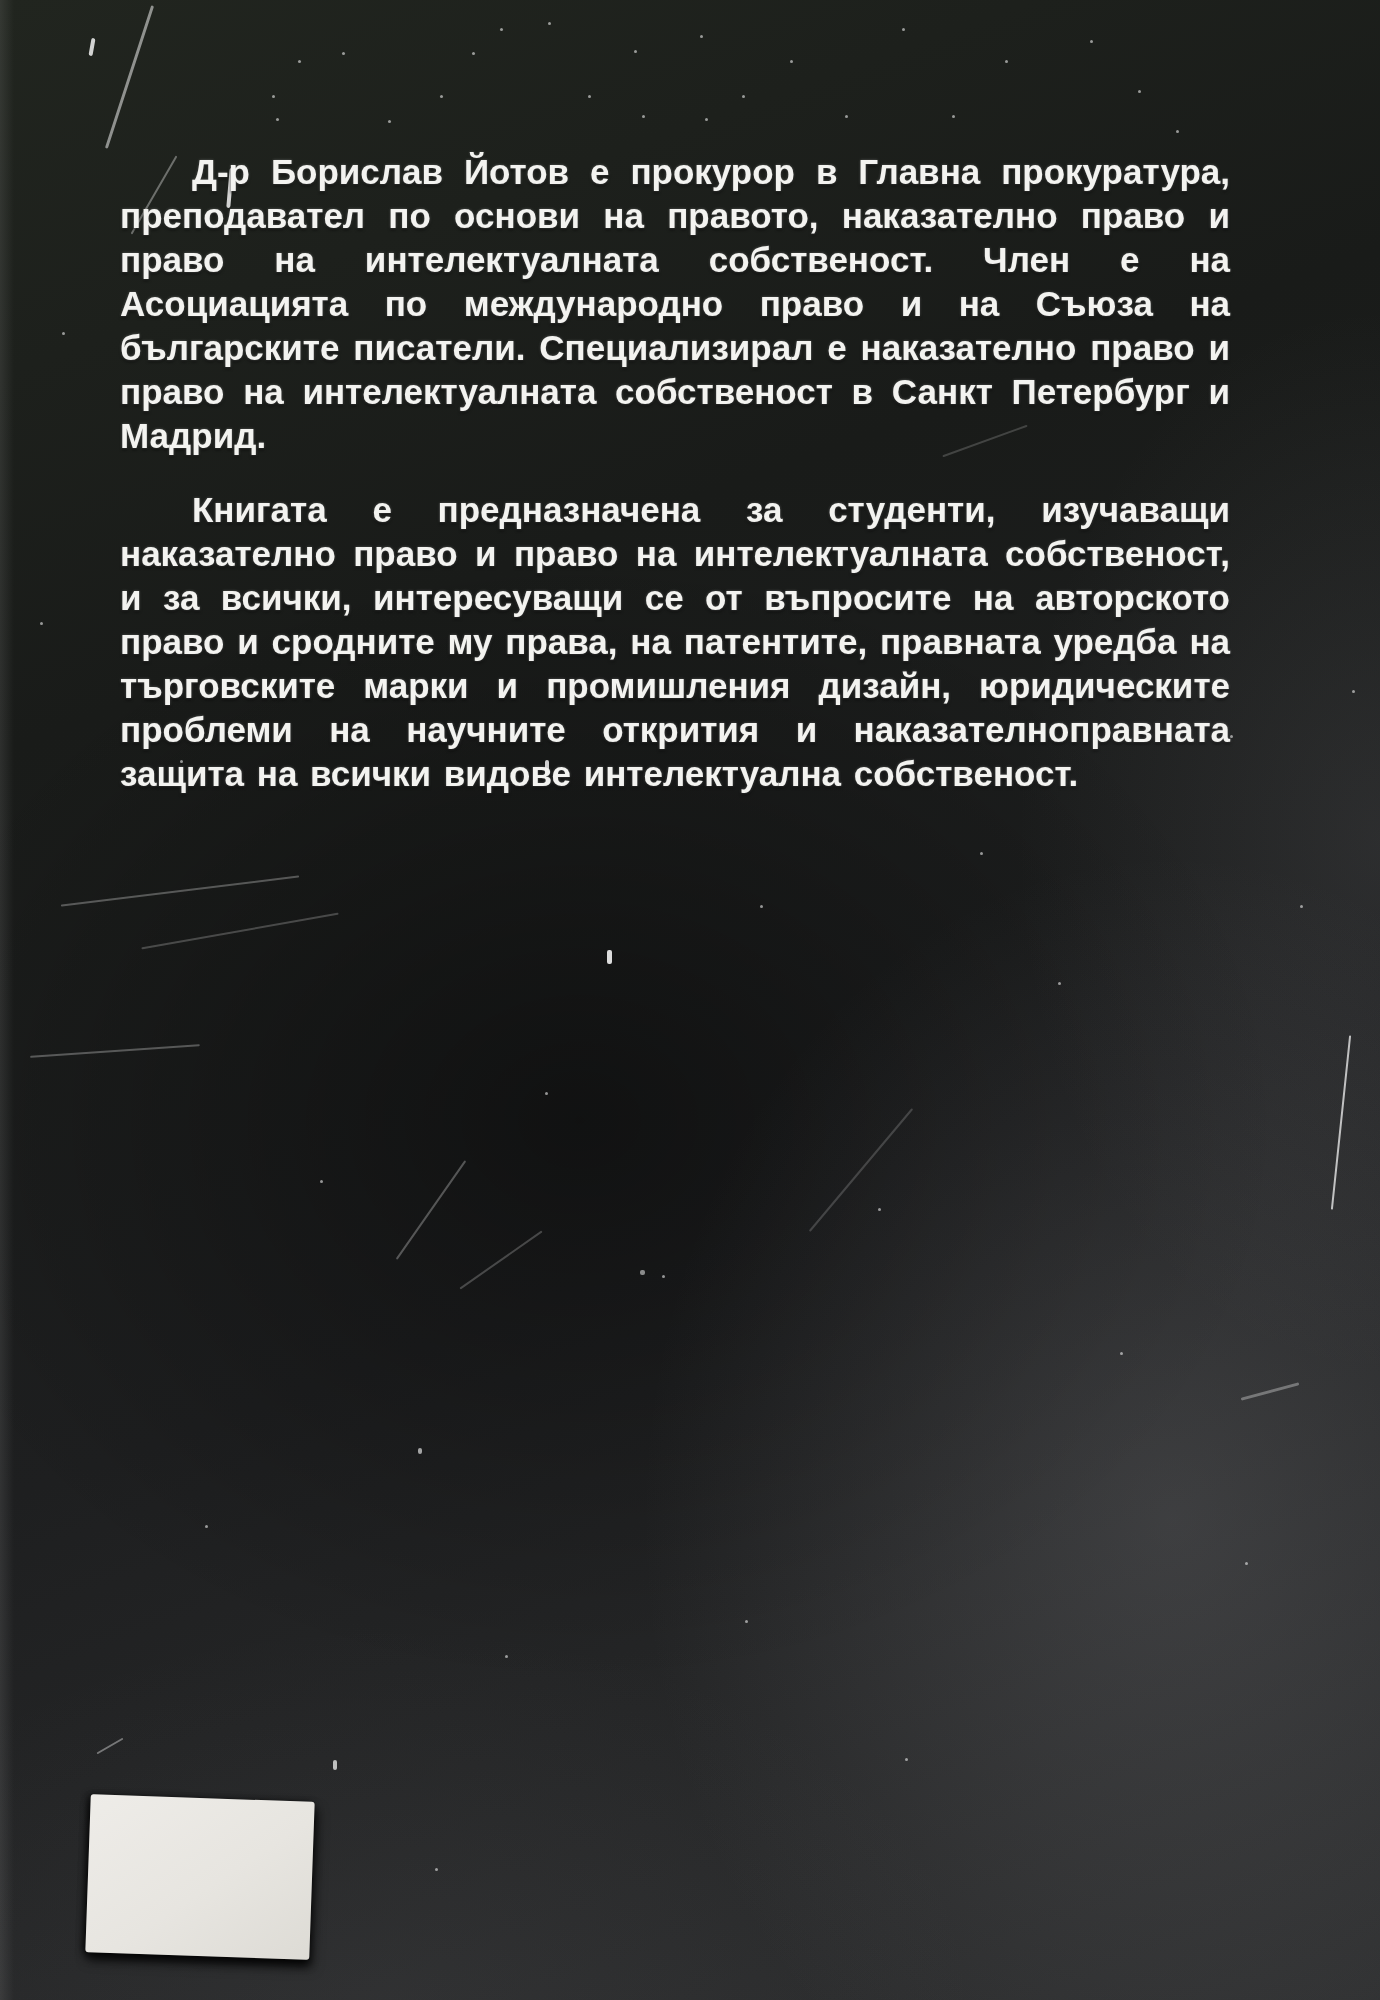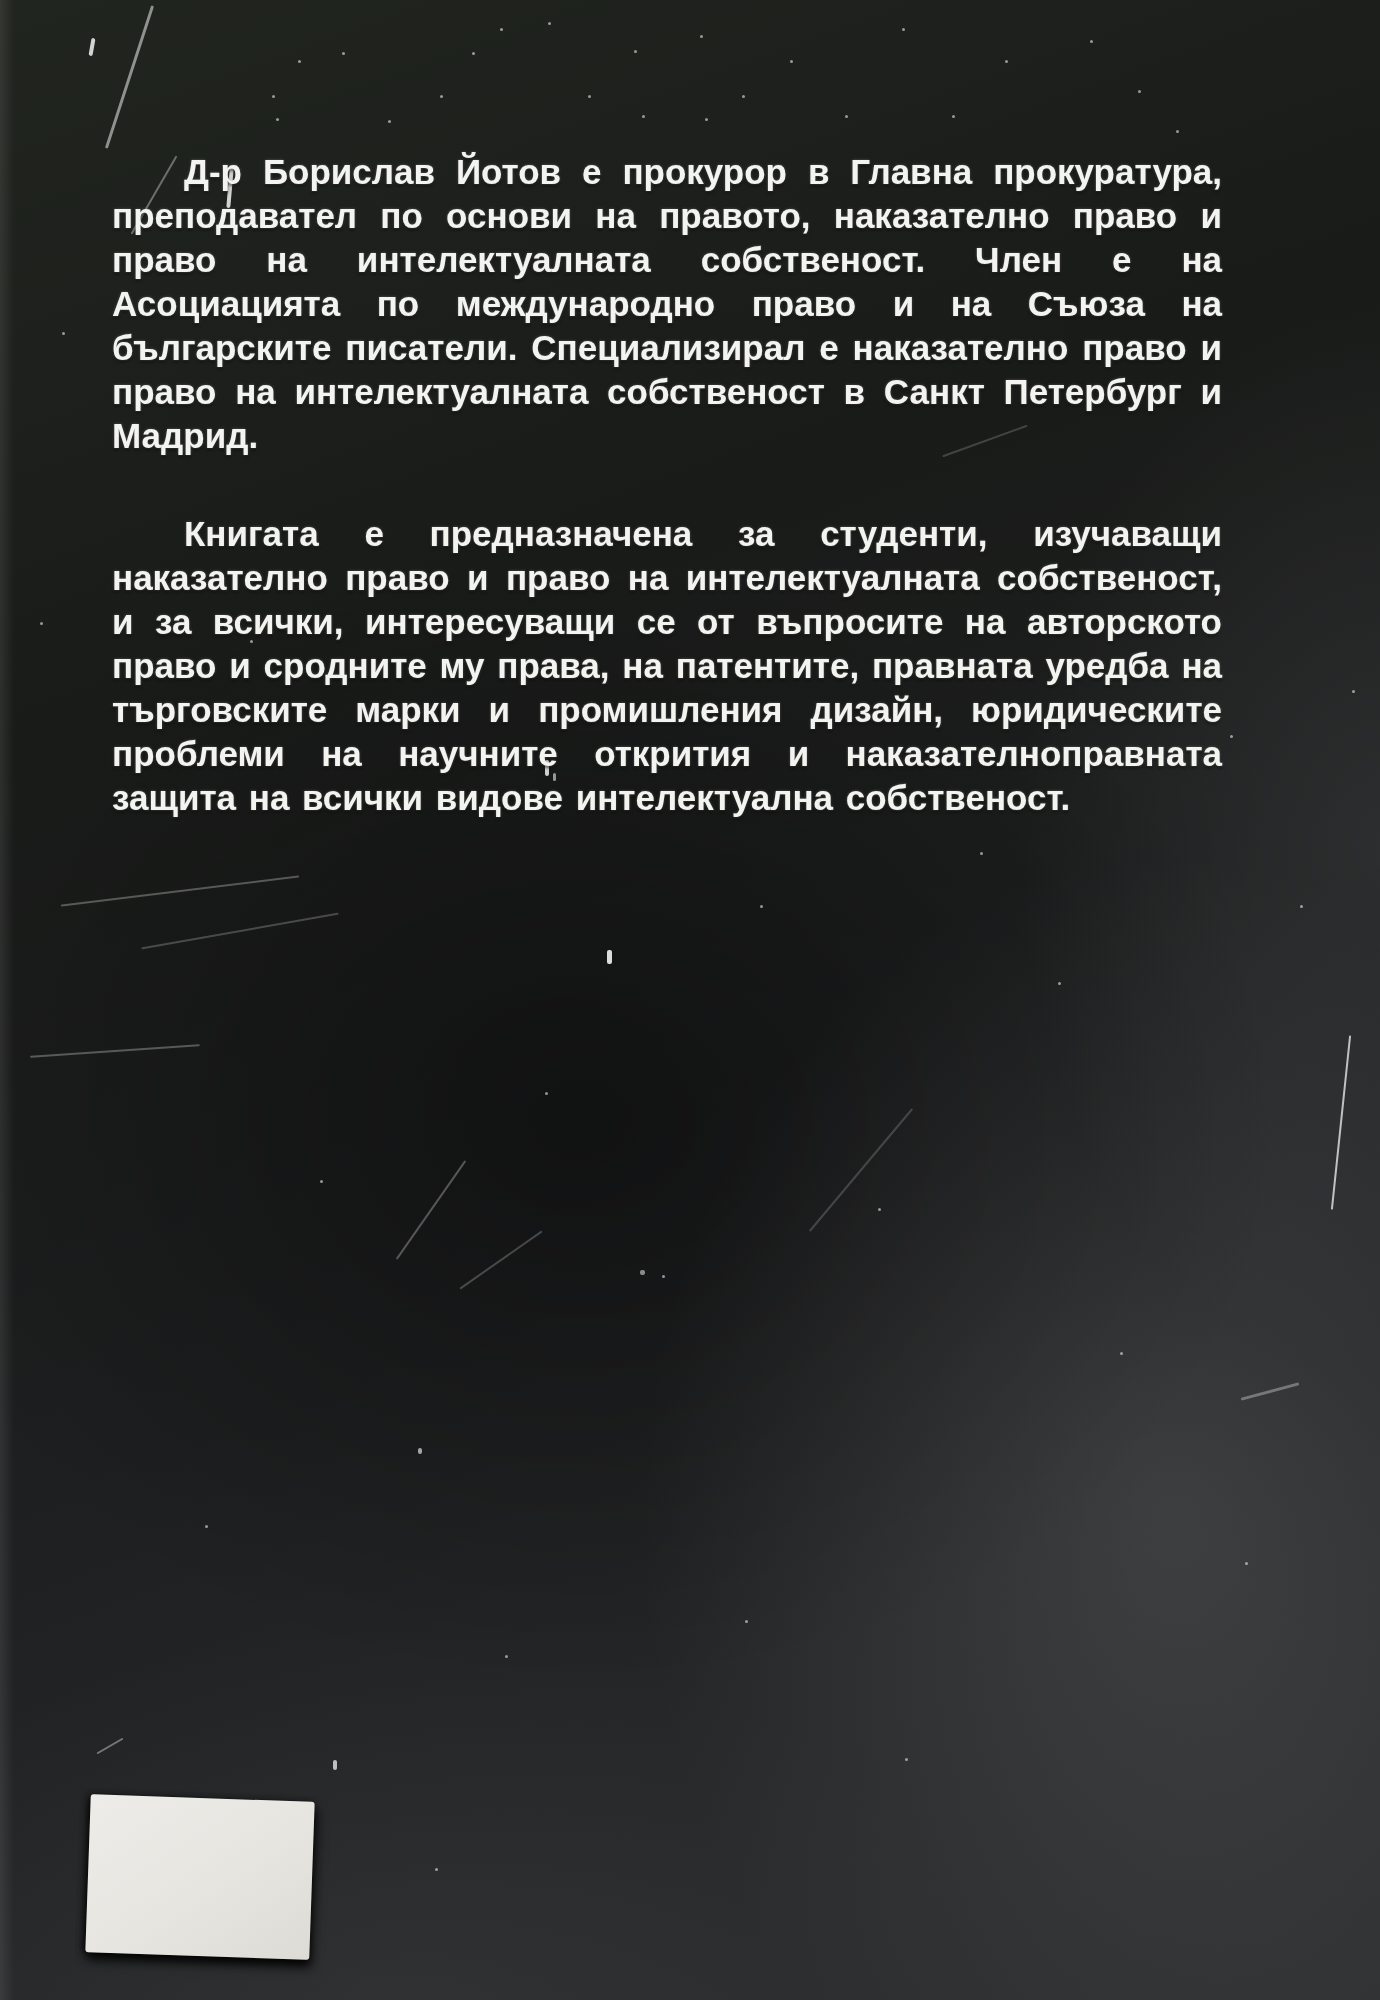--- a/index.html
+++ b/index.html
@@ -17,37 +17,37 @@
     background-image:
       linear-gradient(90deg, rgba(170,170,170,0.14) 0px, rgba(170,170,170,0) 14px),
       radial-gradient(ellipse 760px 950px at 85% 76%, rgba(150,150,155,0.22), rgba(150,150,155,0) 70%),
       radial-gradient(ellipse 520px 760px at 100% 42%, rgba(140,140,145,0.14), rgba(140,140,145,0) 70%),
       radial-gradient(ellipse 820px 520px at 28% 100%, rgba(120,120,125,0.10), rgba(120,120,125,0) 72%),
       radial-gradient(ellipse 950px 760px at 42% 56%, rgba(0,0,0,0.42), rgba(0,0,0,0) 75%),
       linear-gradient(160deg, #21251f 0%, #191b19 30%, #1e1f20 60%, #2e2f30 100%);
   }
   .blurb {
     position: absolute;
-    left: 112px;
+    left: 120px;
     top: 150px;
     width: 1110px;
     color: #f3f3f0;
     font-size: 35px;
     line-height: 44px;
     font-weight: bold;
     text-align: justify;
     word-spacing: 3px;
     text-shadow: 0 0 3px rgba(235,235,235,0.30), 0 2px 3px rgba(0,0,0,0.65);
   }
   .blurb p {
     margin: 0;
     text-indent: 72px;
   }
   .blurb p + p {
-    margin-top: 54px;
+    margin-top: 30px;
   }
   .sticker {
     position: absolute;
     left: 88px;
     top: 1798px;
     width: 224px;
     height: 158px;
     background: linear-gradient(145deg, #eeece8 0%, #e7e5e0 55%, #dddbd5 100%);
     border-radius: 3px;
     transform: rotate(2deg);

